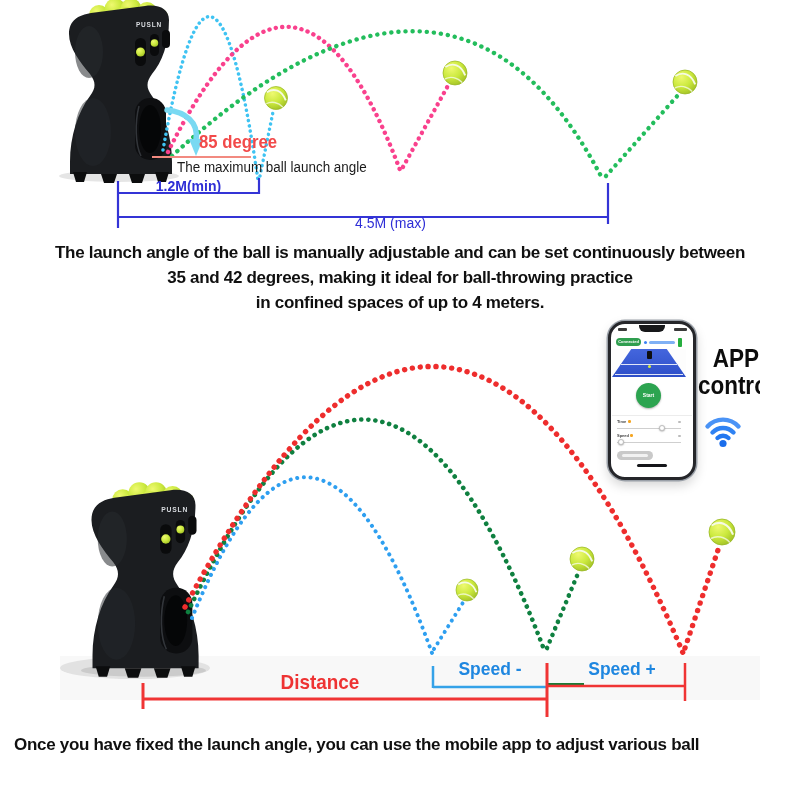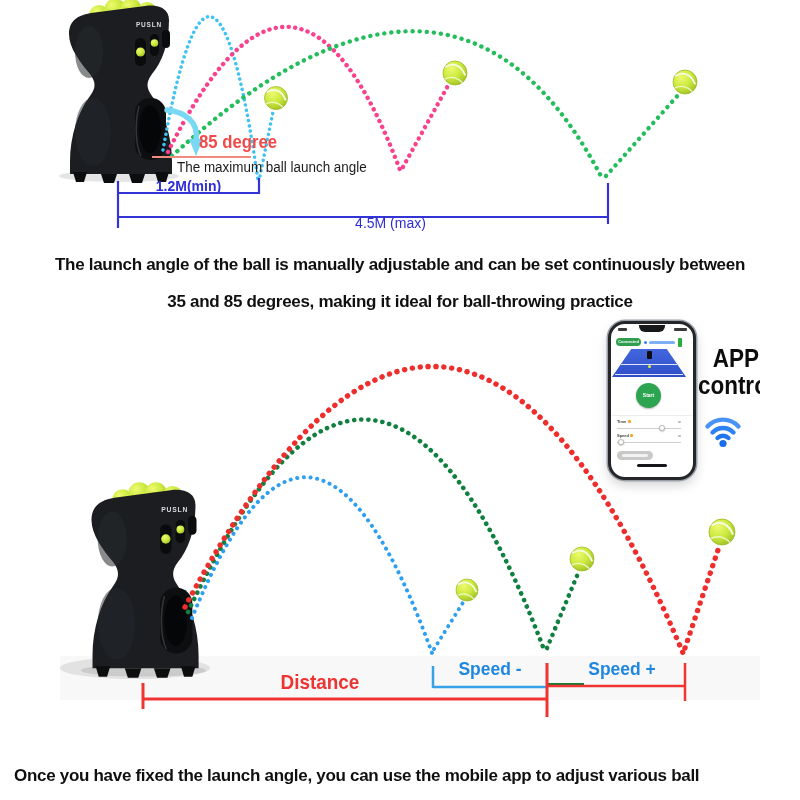--- a/index.html
+++ b/index.html
@@ -10,23 +10,23 @@
   
   .angle-label{left:199px;top:131px;font-size:19px;font-weight:bold;color:#f24a4a;
                transform:scaleX(.88);transform-origin:left top;}
   .angle-caption{left:177px;top:159px;font-size:14px;color:#1a1a1a;
                transform:scaleX(.96);transform-origin:left top;}
   .min-label{left:136px;top:178px;width:105px;text-align:center;font-size:14px;font-weight:bold;color:#2e2ed6;}
   .max-label{left:338px;top:199px;width:105px;text-align:center;font-size:14px;font-weight:normal;color:#2e2ed6;margin-top:16px;}
   
   .mid-caption{left:0;top:240px;width:800px;text-align:center;color:#101010;
                font-size:17px;font-weight:bold;line-height:25px;letter-spacing:-0.3px;}
-  .bottom-caption{left:14px;top:752px;color:#101010;font-size:17px;font-weight:bold;
+  .bottom-caption{left:14px;top:733px;color:#101010;font-size:17px;font-weight:bold;
                line-height:24px;letter-spacing:-0.3px;text-align:left;}
-  .mid-caption div,.bottom-caption div{white-space:nowrap;margin-top:12px;}
+  .mid-caption div,.bottom-caption div{white-space:nowrap;}
   
   .distance-label{left:260px;top:670px;width:120px;text-align:center;font-size:21px;font-weight:bold;
                color:#ee3333;transform:scaleX(.9);}
   .speed-minus{left:440px;top:658px;width:100px;text-align:center;font-size:19px;font-weight:bold;
                color:#1f87e0;transform:scaleX(.92);}
   .speed-plus{left:572px;top:658px;width:100px;text-align:center;font-size:19px;font-weight:bold;
                color:#1f87e0;transform:scaleX(.92);}
   
   .app-control{left:692px;top:345px;width:88px;text-align:center;font-size:25px;font-weight:bold;
                color:#0c0c0c;line-height:27px;transform:scaleX(.9);}
@@ -185,21 +185,22 @@
     </g>
   </svg>
 
   <div class="txt angle-label">85 degree</div>
   <div class="txt angle-caption">The maximum ball launch angle</div>
   <div class="txt min-label">1.2M(min)</div>
   <div class="txt max-label">4.5M (max)</div>
 
   <div class="txt mid-caption">
     <div>The launch angle of the ball is manually adjustable and can be set continuously between</div>
-    <div>35 and 85 degrees, making it ideal for ball-throwing practice</div>
+    <div>35 and 42 degrees, making it ideal for ball-throwing practice</div>
+    <div>in confined spaces of up to 4 meters.</div>
   </div>
 
   <div class="phone">
     <div class="screen">
       <div class="notch"></div>
       <div class="sbar" style="left:6px;width:9px;"></div>
       <div class="sbar" style="right:5px;width:13px;"></div>
       <div class="conn-pill">Connected</div>
       <div class="conn-dot"></div>
       <div class="conn-bar"></div>

